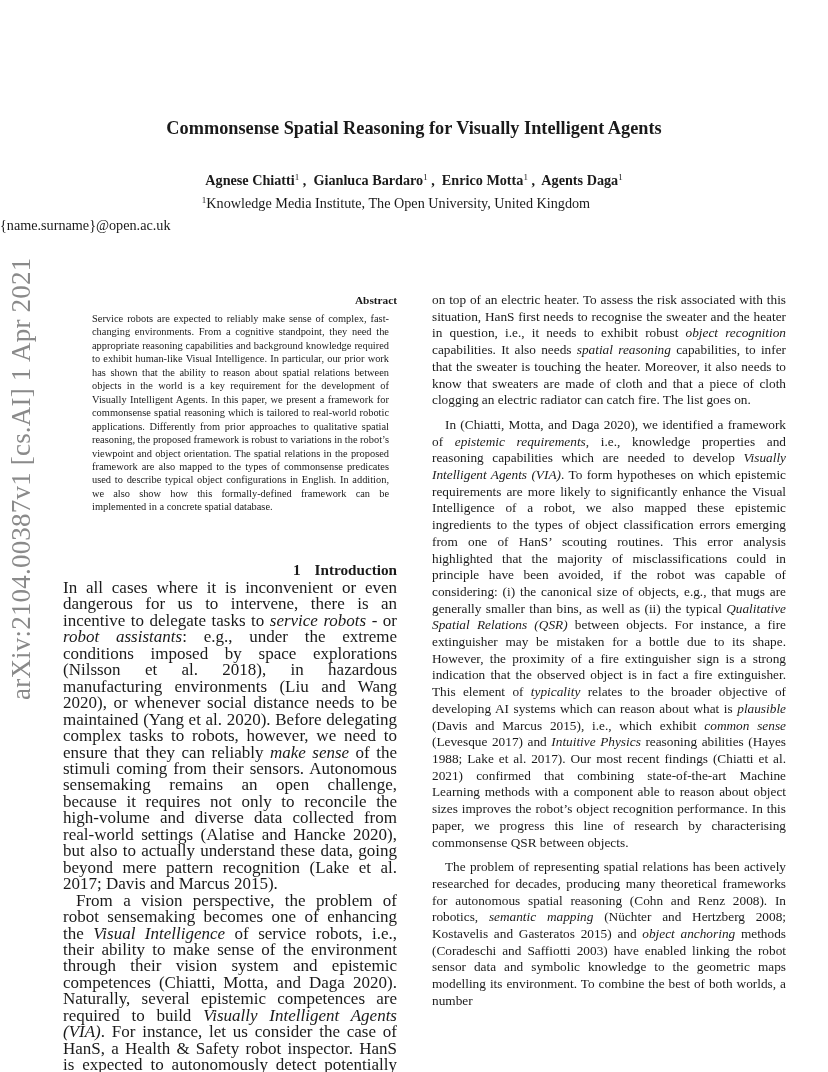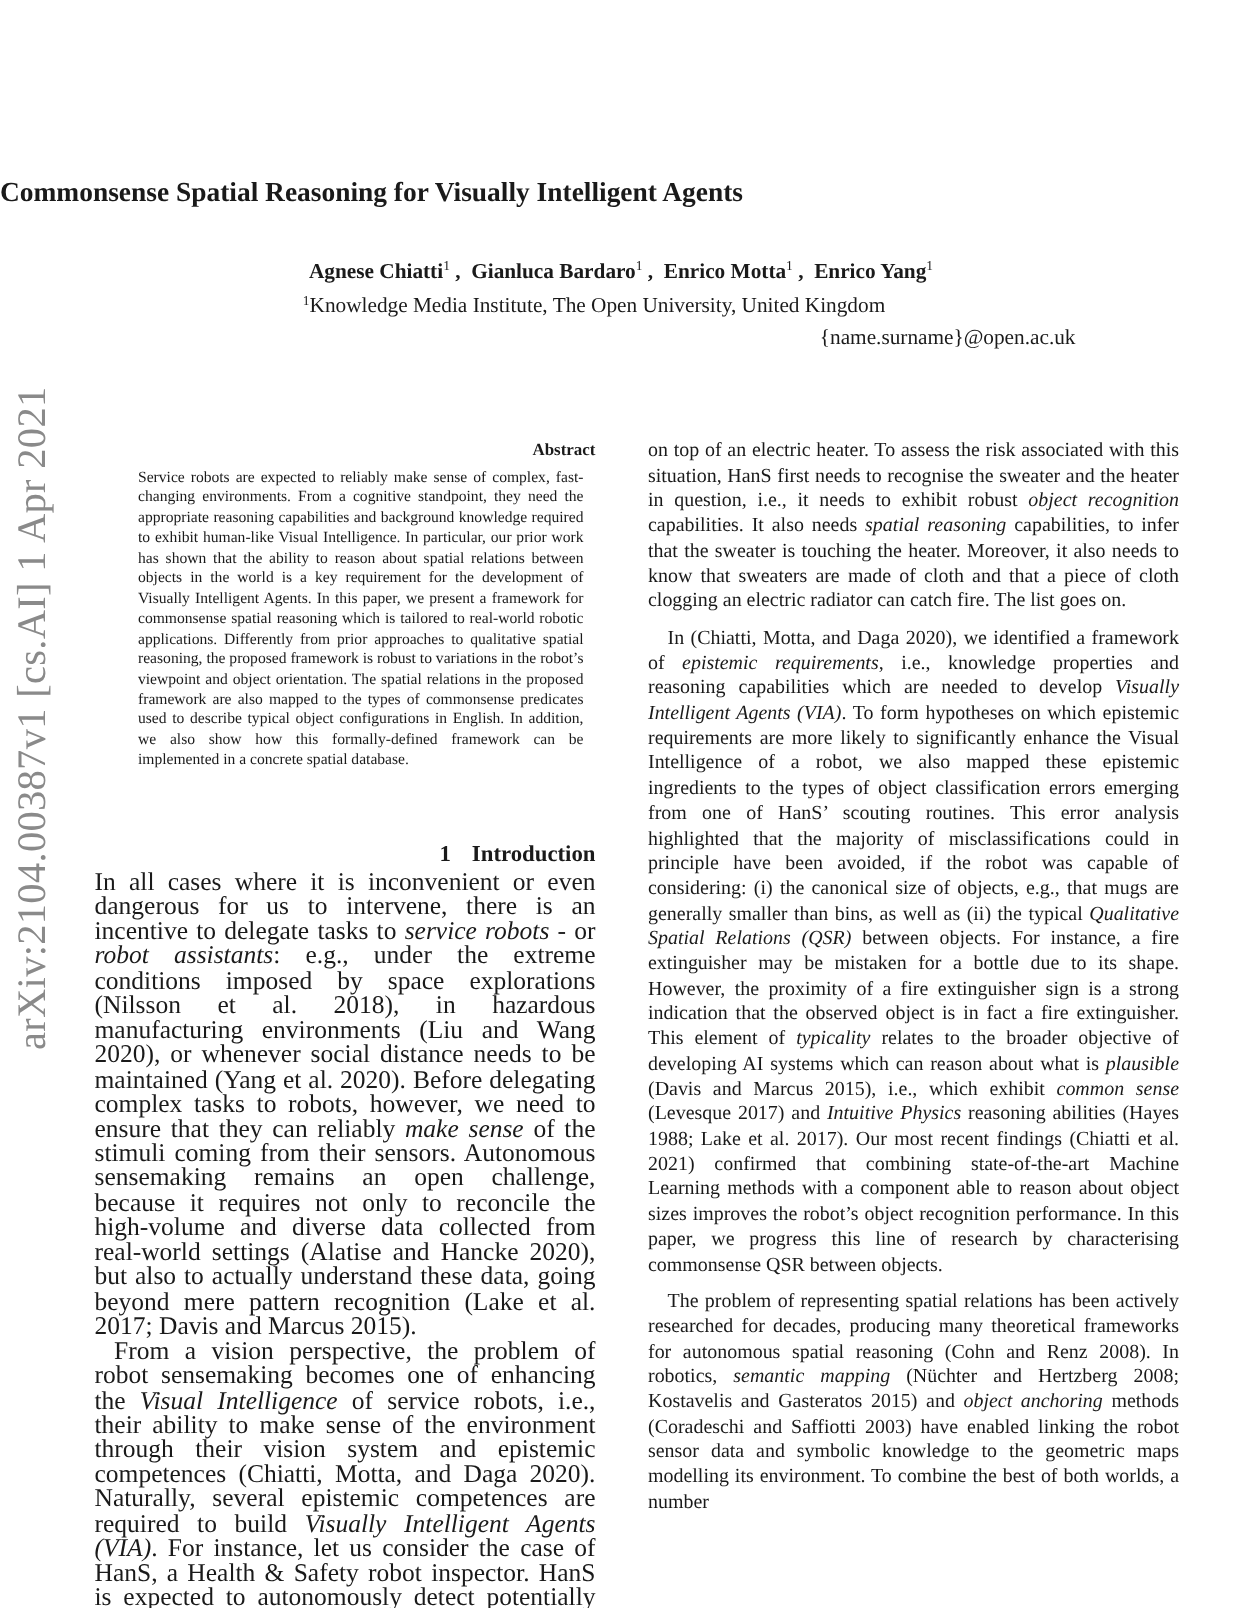--- a/index.html
+++ b/index.html
@@ -1,21 +1,21 @@
 <!DOCTYPE html>
 <html><head>
 <meta charset="utf-8">
 <style>
   html, body { margin: 0; padding: 0; background: #ffffff; }
   body { width: 828px; height: 1072px; position: relative; overflow: hidden; font-family: "Liberation Serif", serif; color: #1a1a1a; }
-  .title { position: absolute; left: 0; width: 828px; top: 118px; font-weight: bold; font-size: 18.3px; }
+  .title { position: absolute; left: 0; width: 828px; top: 118px; text-align: center; font-weight: bold; font-size: 18.3px; }
   .authors { position: absolute; left: 0; width: 828px; top: 172px; text-align: center; font-weight: bold; font-size: 14.2px; }
   .authors sup, .affil sup { font-size: 9px; font-weight: normal; vertical-align: 5px; }
   .affil { position: absolute; left: 0; width: 792px; top: 195px; text-align: center; font-size: 14.2px; }
-  .email { position: absolute; left: 0; width: 670px; top: 217px; text-align: right; font-size: 14.2px; margin-left: 47px; }
+  .email { position: absolute; left: 0; width: 670px; top: 217px; text-align: left; font-size: 14.2px; }
   .arxiv { position: absolute; left: 6px; top: 700px; transform-origin: 0 0; transform: rotate(-90deg); white-space: nowrap; font-size: 27px; color: #8a8a8a; font-family: "Liberation Serif", serif; letter-spacing: 0.2px; }
   .col { position: absolute; }
   .right { left: 432px; width: 354px; top: 292px; }
   .abs-head { position: absolute; left: 63px; width: 334px; top: 294px; text-align: right; font-weight: bold; font-size: 11.3px; }
   .abstract { position: absolute; left: 92px; width: 297px; top: 312px; font-size: 10.4px; line-height: 13.45px; text-align: justify; hyphens: manual; }
   .sec-head { position: absolute; left: 63px; width: 334px; top: 561px; text-align: right; font-weight: bold; font-size: 15.2px; }
   .sec-head .num { margin-right: 14px; }
   .intro { position: absolute; left: 63px; width: 334px; top: 580px; font-size: 17px; line-height: 16.45px; text-align: justify; }
   .rtext { font-size: 13.3px; line-height: 16.7px; text-align: justify; }
   p { margin: 0; }
@@ -28,21 +28,21 @@
 <body>
 
 <div class="arxiv">arXiv:2104.00387v1  [cs.AI]  1 Apr 2021</div>
 
 <div class="title">Commonsense Spatial Reasoning for Visually Intelligent Agents</div>
 
 <div class="authors">
   <span>Agnese Chiatti</span><sup>1</sup>&nbsp;,&nbsp;
   <span>Gianluca Bardaro</span><sup>1</sup>&nbsp;,&nbsp;
   <span>Enrico Motta</span><sup>1</sup>&nbsp;,&nbsp;
-  <span>Enrico Yang</span><sup>1</sup>
+  <span>Agents Daga</span><sup>1</sup>
 </div>
 
 <div class="affil"><sup>1</sup><span>Knowledge Media Institute, The Open University, United Kingdom</span></div>
 
 <div class="email">{name.surname}@open.ac.uk</div>
 
 <div class="abs-head">Abstract</div>
 <div class="abstract">Service robots are expected to reliably make sense of complex, fast-changing environments. From a cognitive standpoint, they need the appropriate reasoning capabilities and background knowledge required to exhibit human-like Visual Intelligence. In particular, our prior work has shown that the ability to reason about spatial relations between objects in the world is a key requirement for the development of Visually Intelligent Agents. In this paper, we present a framework for commonsense spatial reasoning which is tailored to real-world robotic applications. Differently from prior approaches to qualitative spatial reasoning, the proposed framework is robust to variations in the robot’s viewpoint and object orientation. The spatial relations in the proposed framework are also mapped to the types of commonsense predicates used to describe typical object configurations in English. In addition, we also show how this formally-defined framework can be implemented in a concrete spatial database.</div>
 
 <div class="sec-head"><span class="num">1</span><span>Introduction</span></div>

